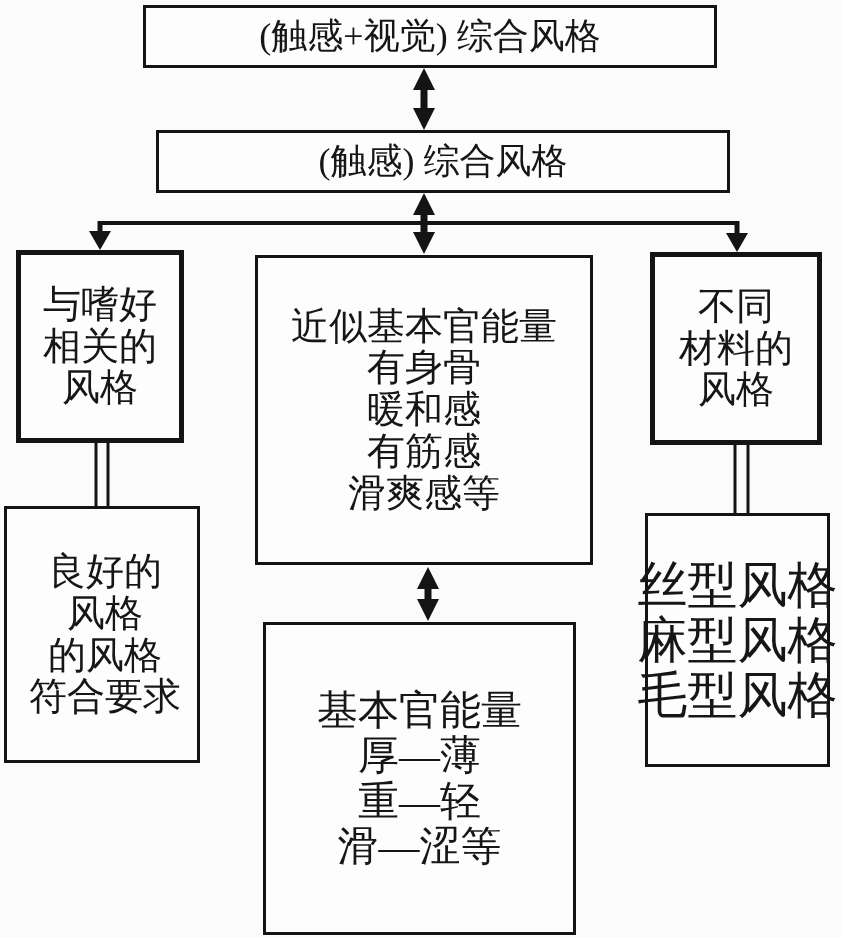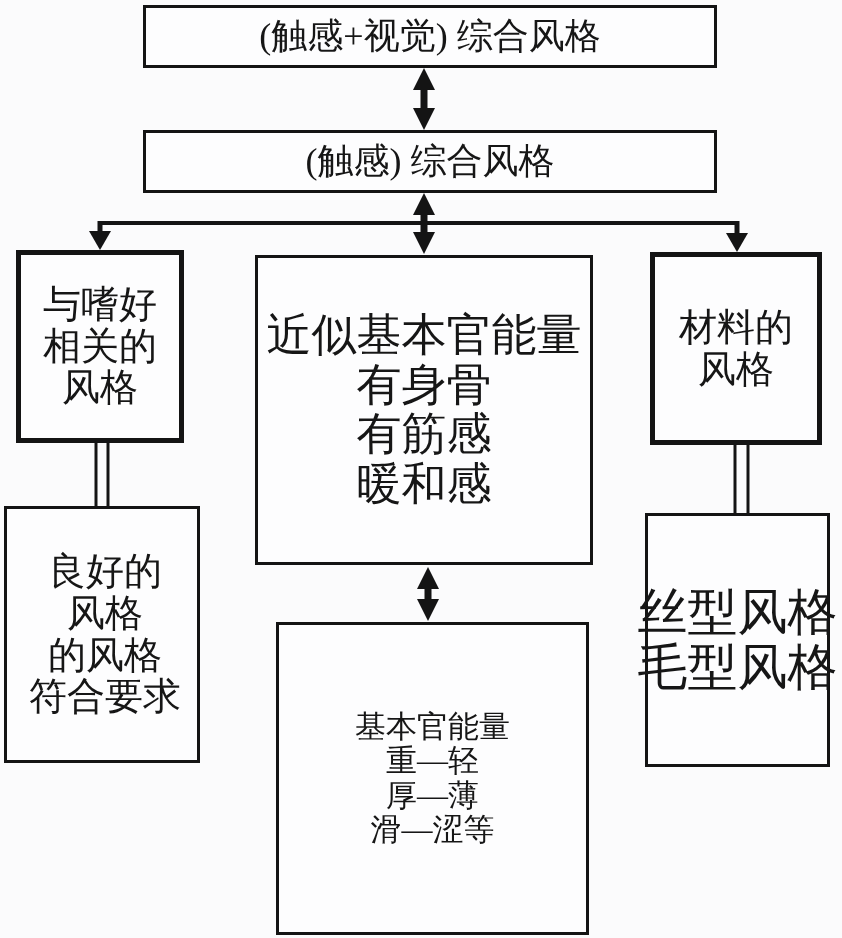--- a/index.html
+++ b/index.html
@@ -34,25 +34,25 @@
     flex-direction: column;
     justify-content: center;
     align-items: center;
     text-align: center;
     line-height: 1.1;
     white-space: nowrap;
   }
   .node .line { display: block; }
 
   .box-a { left: 143px; top: 5px;   width: 574px; height: 63px;  font-size: 36px; justify-content: center; }
-  .box-b { left: 143px; top: 130px; width: 574px; height: 63px;  font-size: 36px; }
+  .box-b { left: 156px; top: 130px; width: 574px; height: 63px;  font-size: 36px; }
   .box-c { left: 16px;  top: 250px; width: 168px; height: 193px; font-size: 38px; border-width: 5px; }
   .box-d { left: 4px;   top: 506px; width: 196px; height: 257px; font-size: 38px; padding-left: 6px; }
-  .box-e { left: 255px; top: 255px; width: 338px; height: 310px; font-size: 45px; }
-  .box-f { left: 276px; top: 622px; width: 313px; height: 313px; font-size: 31px; }
+  .box-e { left: 255px; top: 255px; width: 338px; height: 310px; font-size: 38px; }
+  .box-f { left: 263px; top: 622px; width: 313px; height: 313px; font-size: 41px; }
   .box-g { left: 650px; top: 252px; width: 172px; height: 193px; font-size: 38px; border-width: 5px; }
   .box-h { left: 645px; top: 513px; width: 185px; height: 254px; font-size: 50px; font-family: Liberation Serif, serif; }
 </style>
 </head>
 <body>
 
 <div class="canvas">
 
   <svg class="connectors" viewBox="0 0 842 938" xmlns="http://www.w3.org/2000/svg">
     <g fill="#141414" stroke="none">
@@ -106,41 +106,44 @@
 
   <div class="node box-c">
     <span class="line">与嗜好</span>
     <span class="line">相关的</span>
     <span class="line">风格</span>
   </div>
 
   <div class="node box-e">
     <span class="line">近似基本官能量</span>
     <span class="line">有身骨</span>
+    <span class="line">暖和感</span>
     <span class="line">有筋感</span>
-    <span class="line">暖和感</span>
+    <span class="line">滑爽感等</span>
   </div>
 
   <div class="node box-g">
+    <span class="line">不同</span>
     <span class="line">材料的</span>
     <span class="line">风格</span>
   </div>
 
   <div class="node box-d">
     <span class="line">良好的</span>
     <span class="line">风格</span>
     <span class="line">的风格</span>
     <span class="line">符合要求</span>
   </div>
 
   <div class="node box-f">
     <span class="line">基本官能量</span>
+    <span class="line">厚—薄</span>
     <span class="line">重—轻</span>
-    <span class="line">厚—薄</span>
     <span class="line">滑—涩等</span>
   </div>
 
   <div class="node box-h">
     <span class="line">丝型风格</span>
+    <span class="line">麻型风格</span>
     <span class="line">毛型风格</span>
   </div>
 
 </div>
 
 </body></html>

